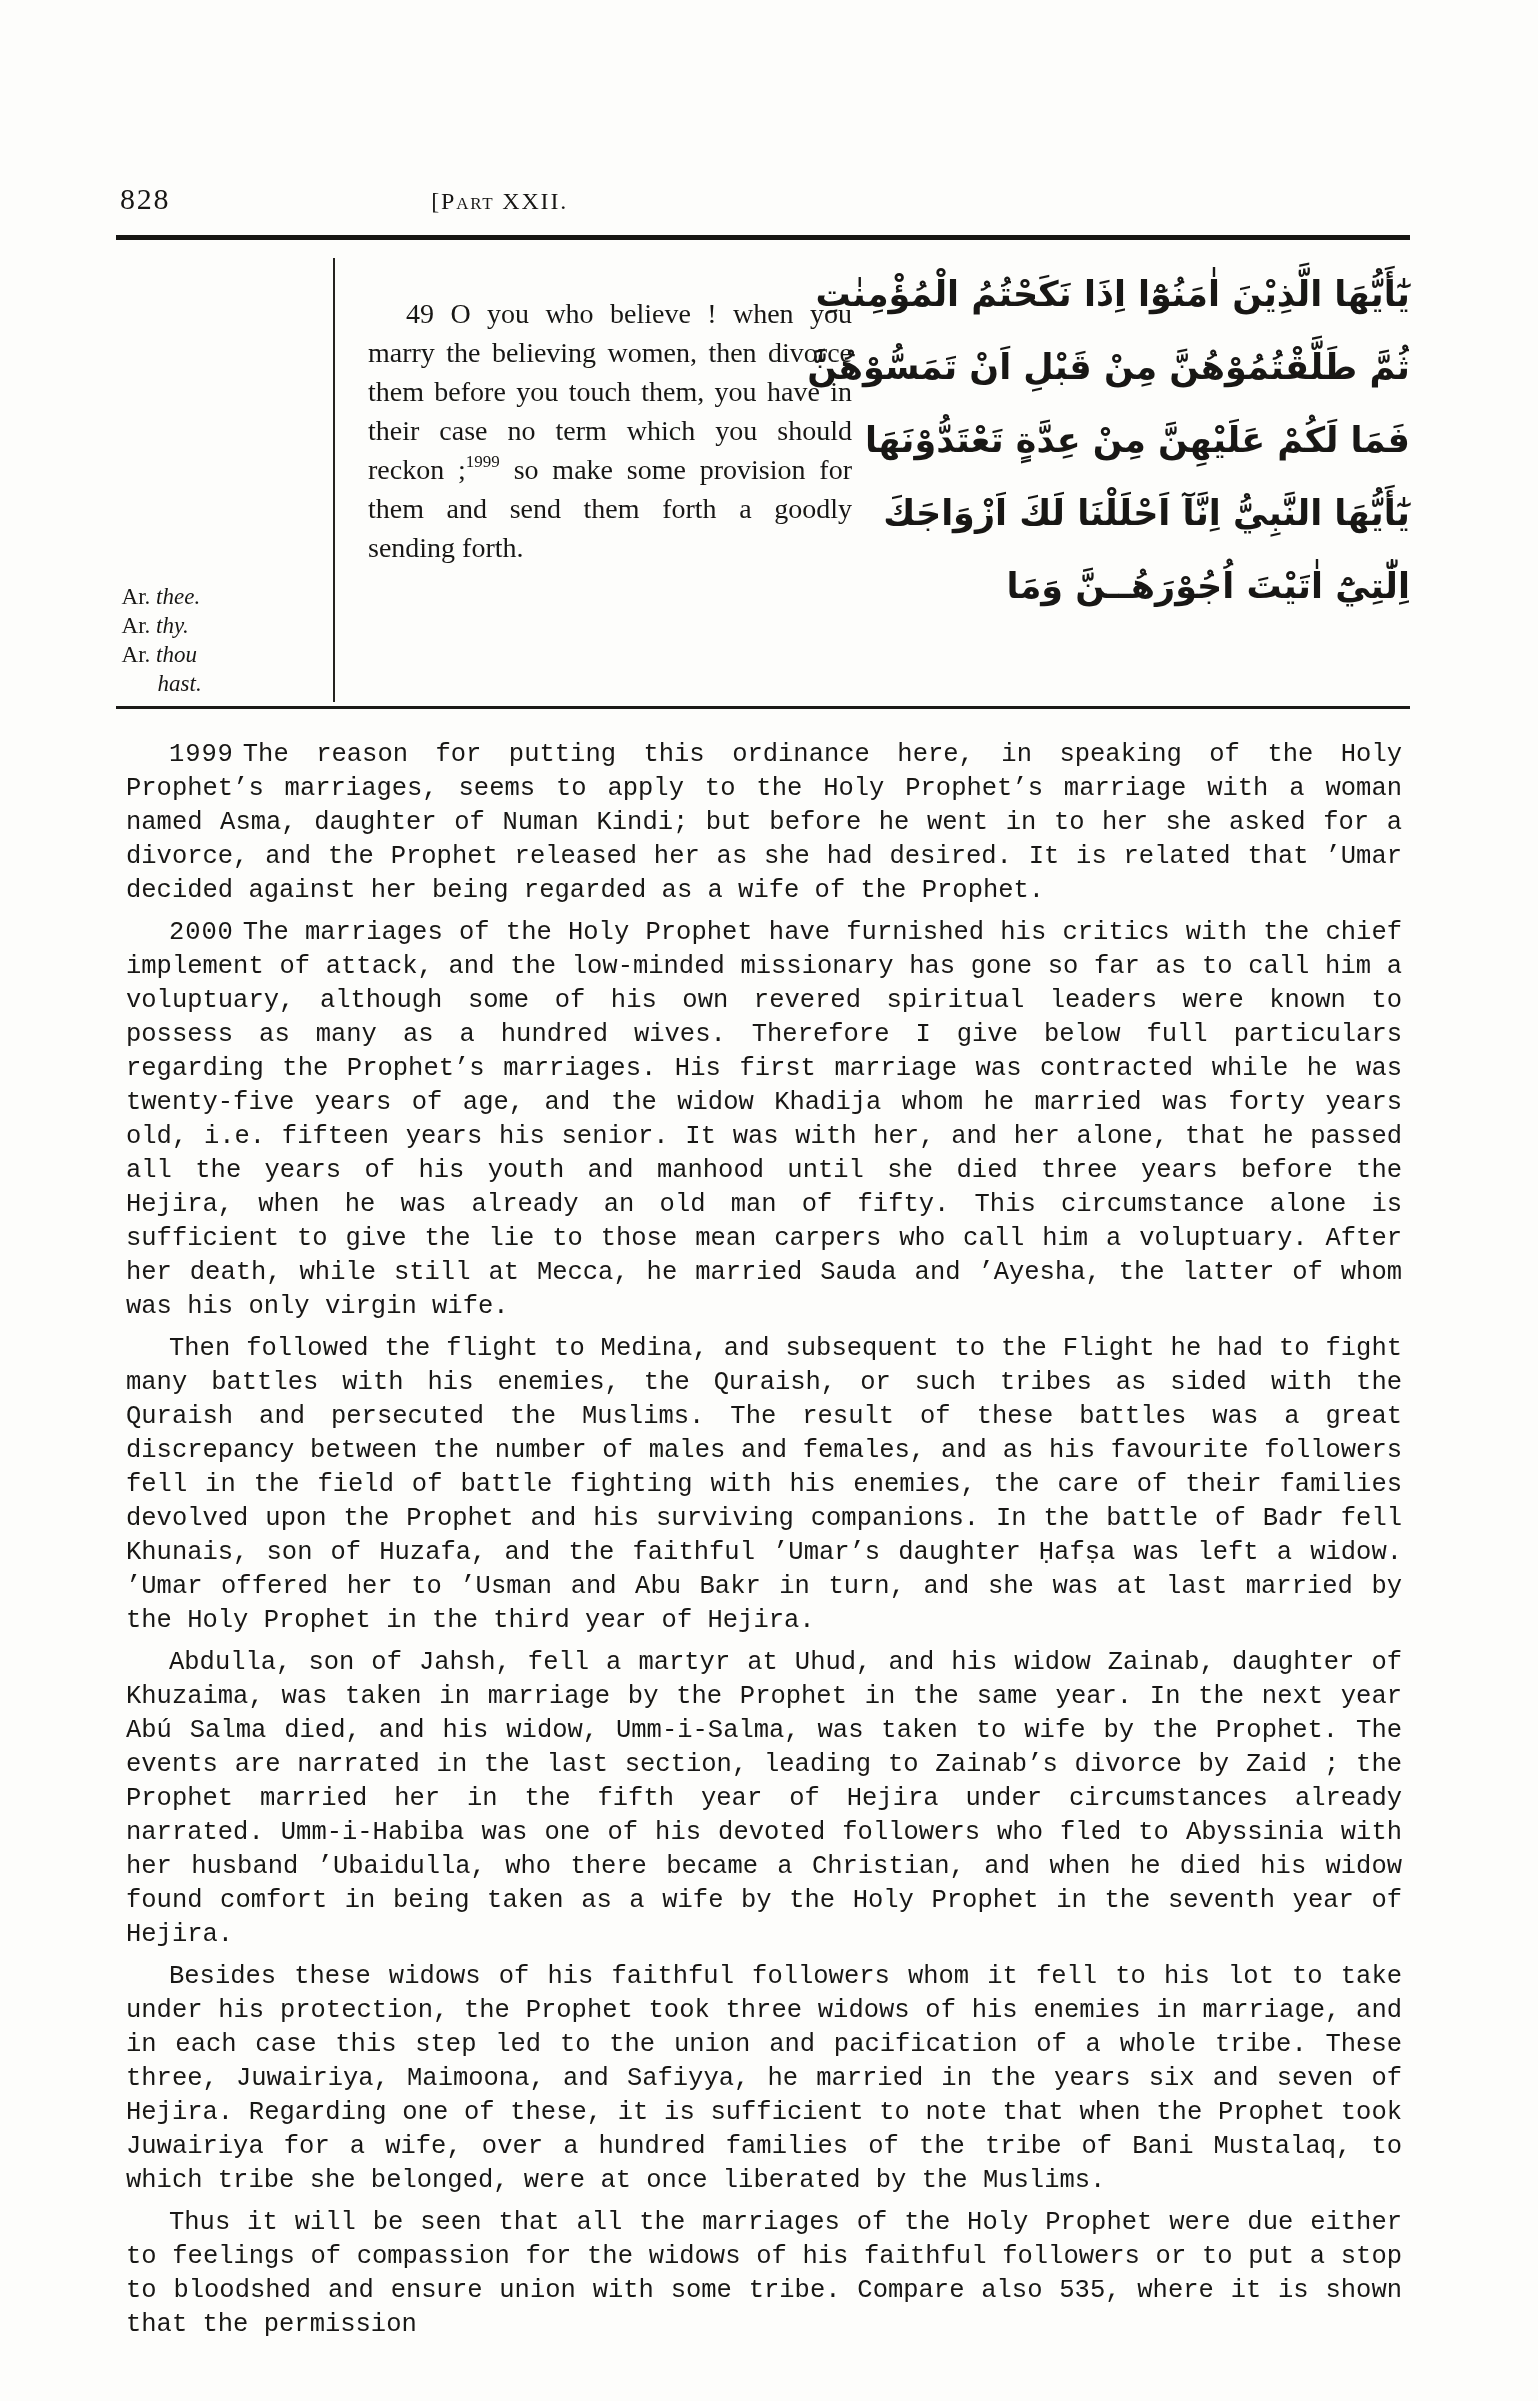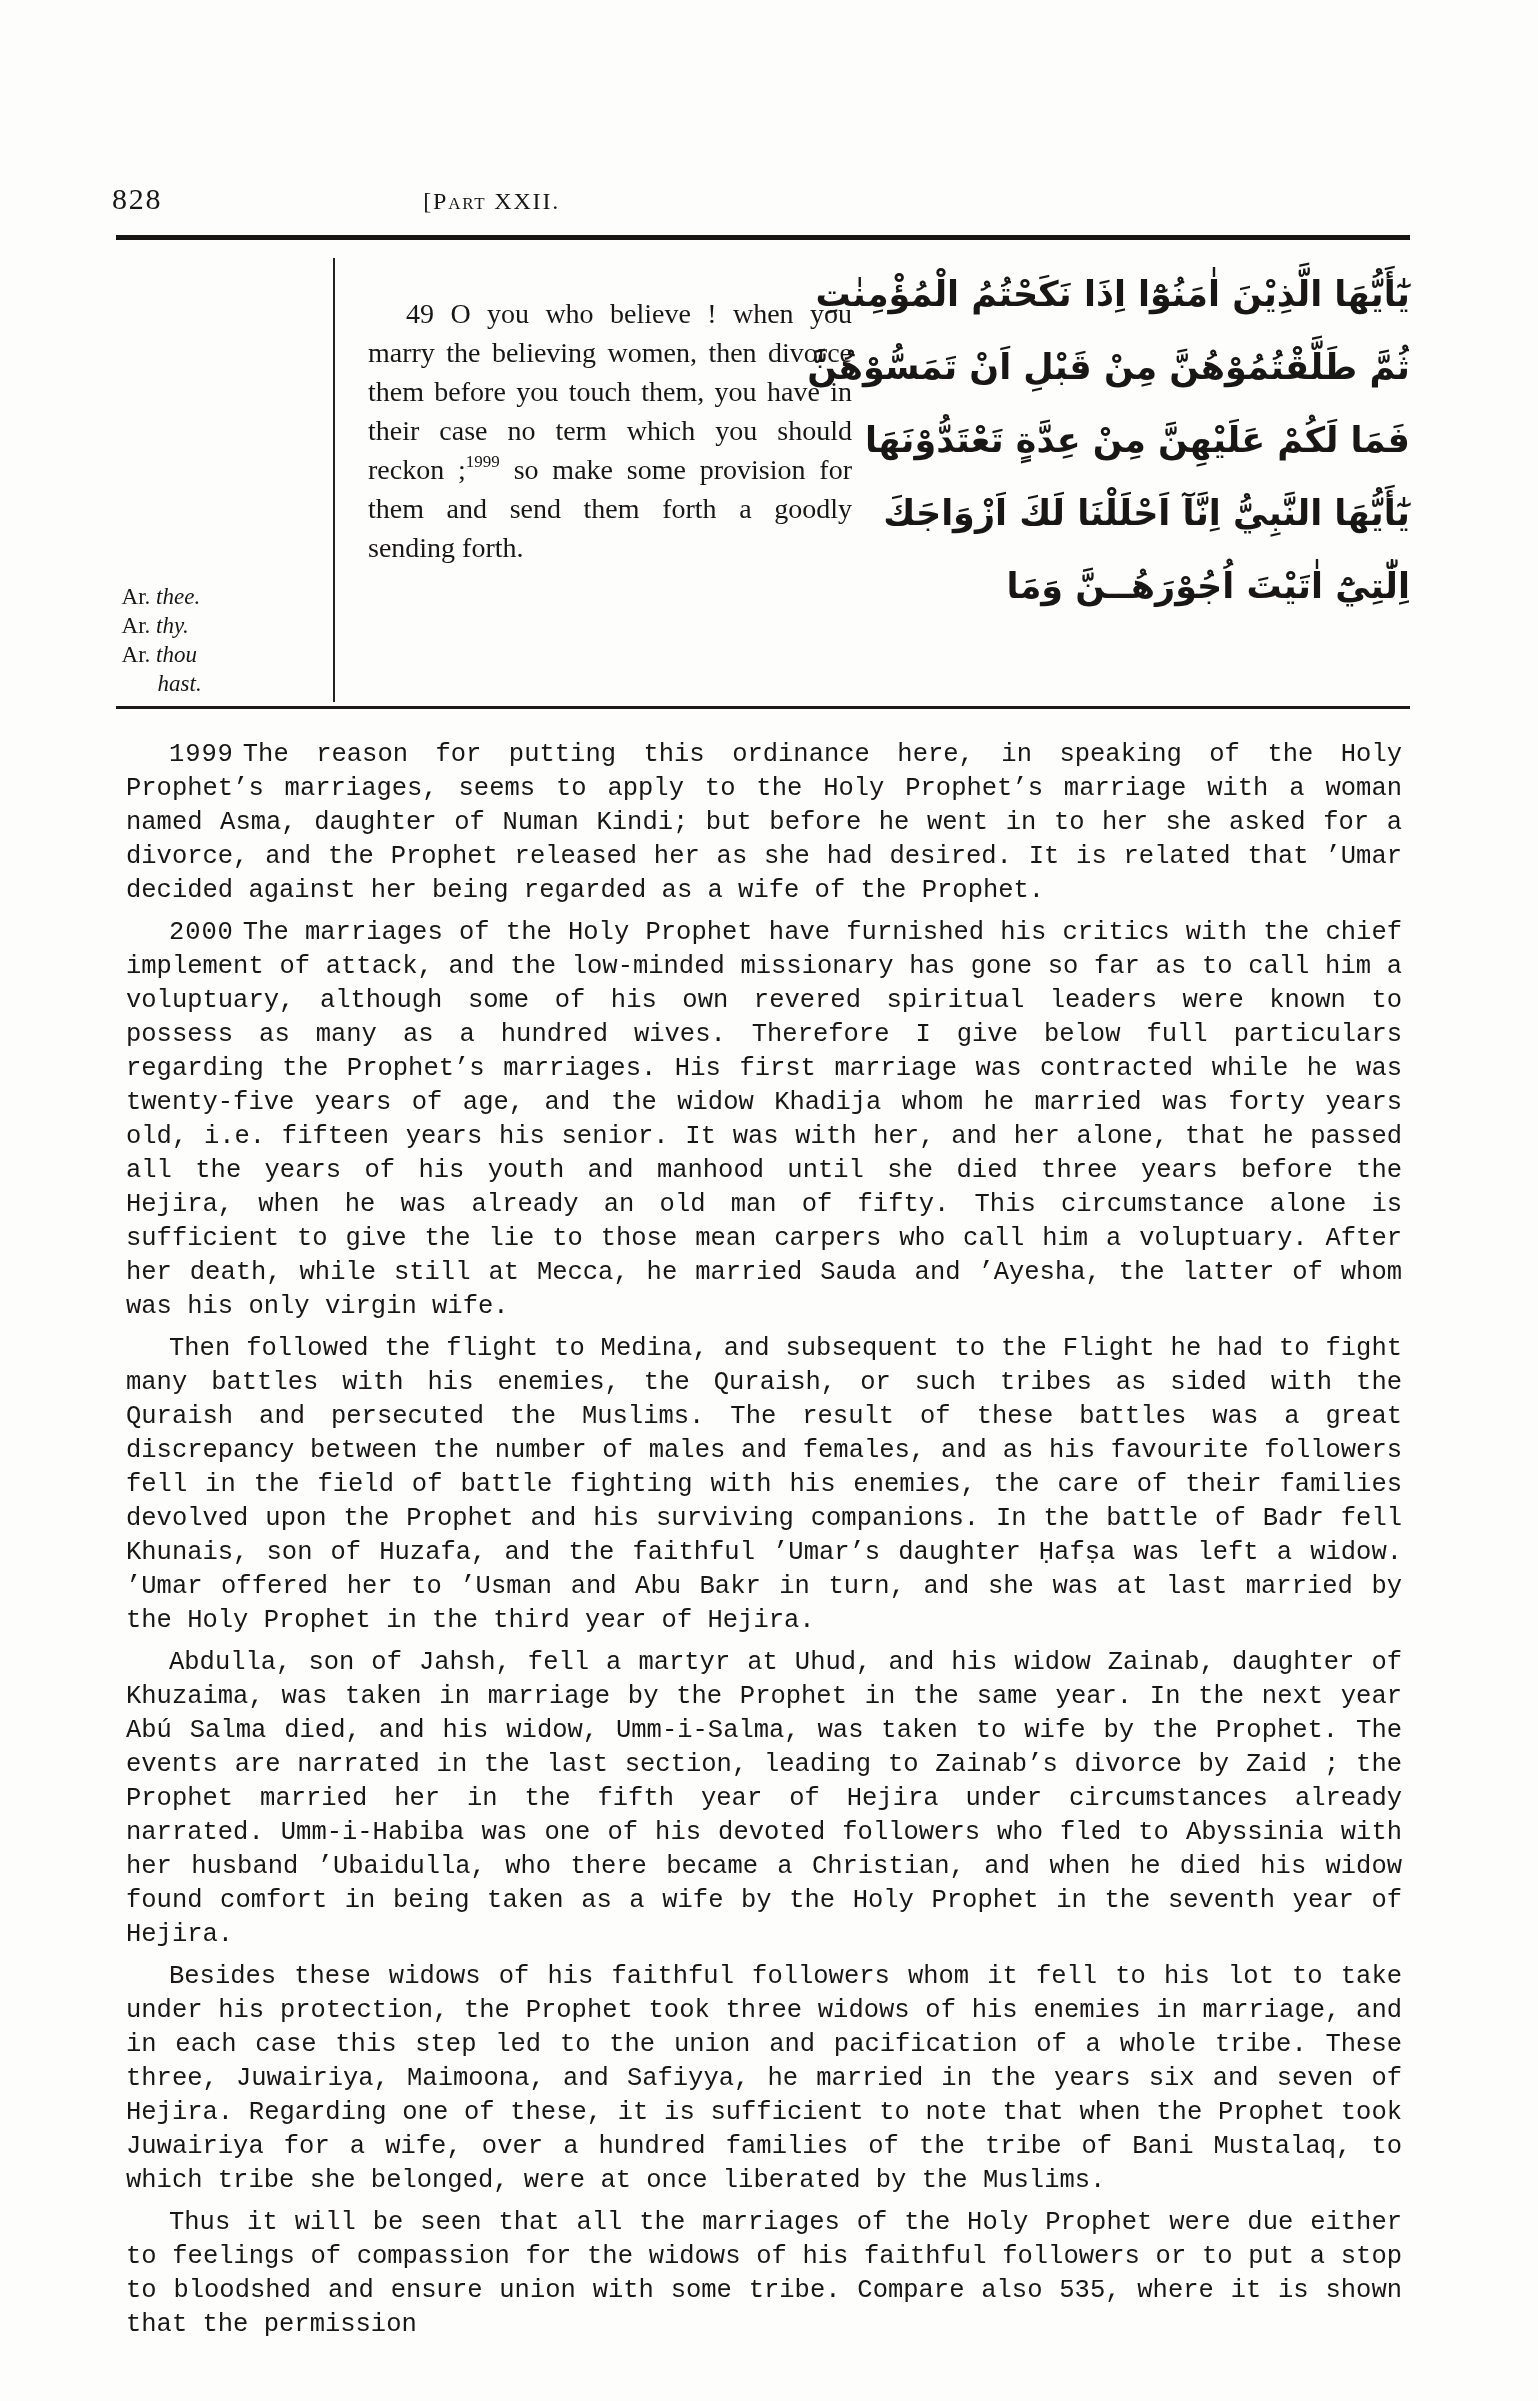--- a/index.html
+++ b/index.html
@@ -10,21 +10,21 @@
     background: #fdfdfb;
     color: #181715;
     font-family: "Liberation Serif", serif;
     box-sizing: border-box;
     overflow: hidden;
   }
 
   
   .header {
     position: absolute;
-    top: 182px; left: 112px;
+    top: 182px; left: 120px;
     width: 1292px;
     display: flex;
     align-items: baseline;
   }
   .page-number { width: 224px; font-size: 30px; letter-spacing: 1.8px; }
   .running-title {
     flex: 1;
     text-align: center;
     font-size: 29.5px;
     letter-spacing: 7.2px;

